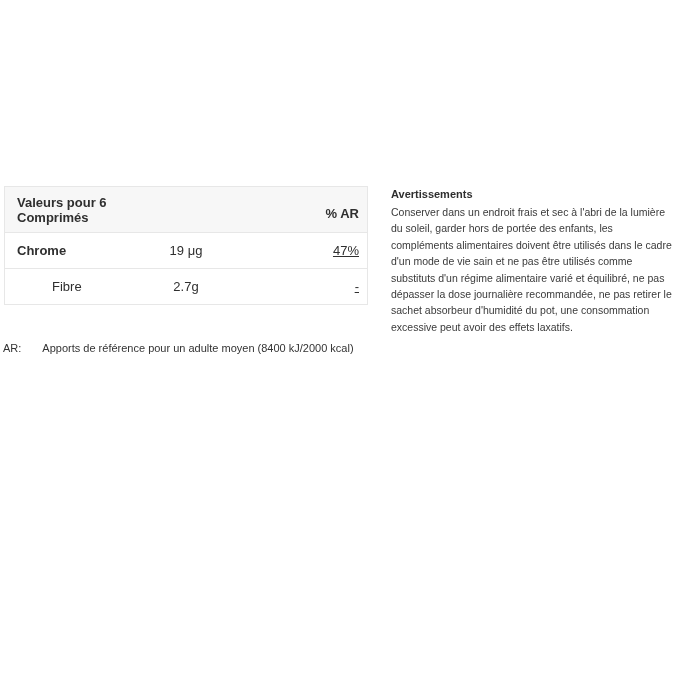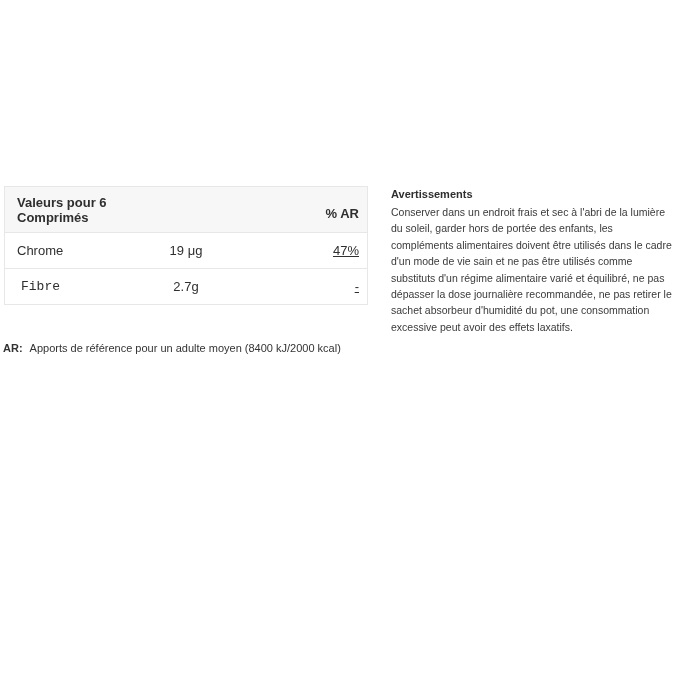--- a/index.html
+++ b/index.html
@@ -48,27 +48,26 @@
   }
   .facts-table thead th.col-ar {
     text-align: right;
     padding: 8px 8px 0 0;
   }
   .facts-table tbody td {
     height: 35px;
     padding: 0;
   }
   .facts-table td.cell-label {
-    font-weight: normal;
+    font-weight: bold;
     padding-left: 12px;
   }
   .facts-table tr.row-indent td.cell-label {
     font-weight: normal;
-    padding-left: 16px;
-    font-family: Liberation Mono, monospace;
+    padding-left: 47px;
   }
   .facts-table td.cell-amount {
     text-align: center;
     width: 100px;
     margin-top: 18px;
   }
   .facts-table td.cell-ar {
     text-align: right;
     width: 66px;
     padding-right: 8px;
@@ -78,22 +77,22 @@
   
   .footnote {
     position: absolute;
     left: 3px;
     top: 342px;
     font-size: 11px;
     color: #333333;
     white-space: nowrap;
   }
   .footnote .fn-label {
-    font-weight: bold;
-    margin-right: 7px;
+    font-weight: normal;
+    margin-right: 21px;
   }
 
   
   .info-col {
     position: absolute;
     left: 391px;
     top: 187px;
     width: 310px;
     font-size: 10.5px;
     line-height: 16.4px;

